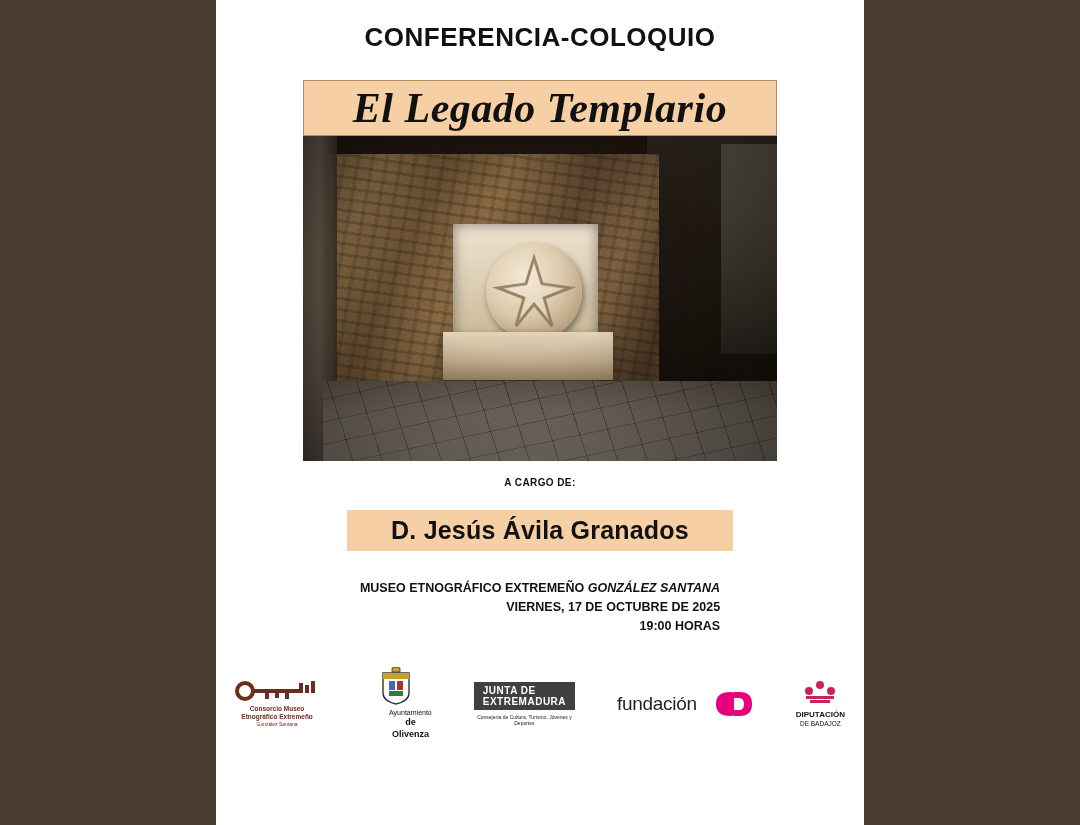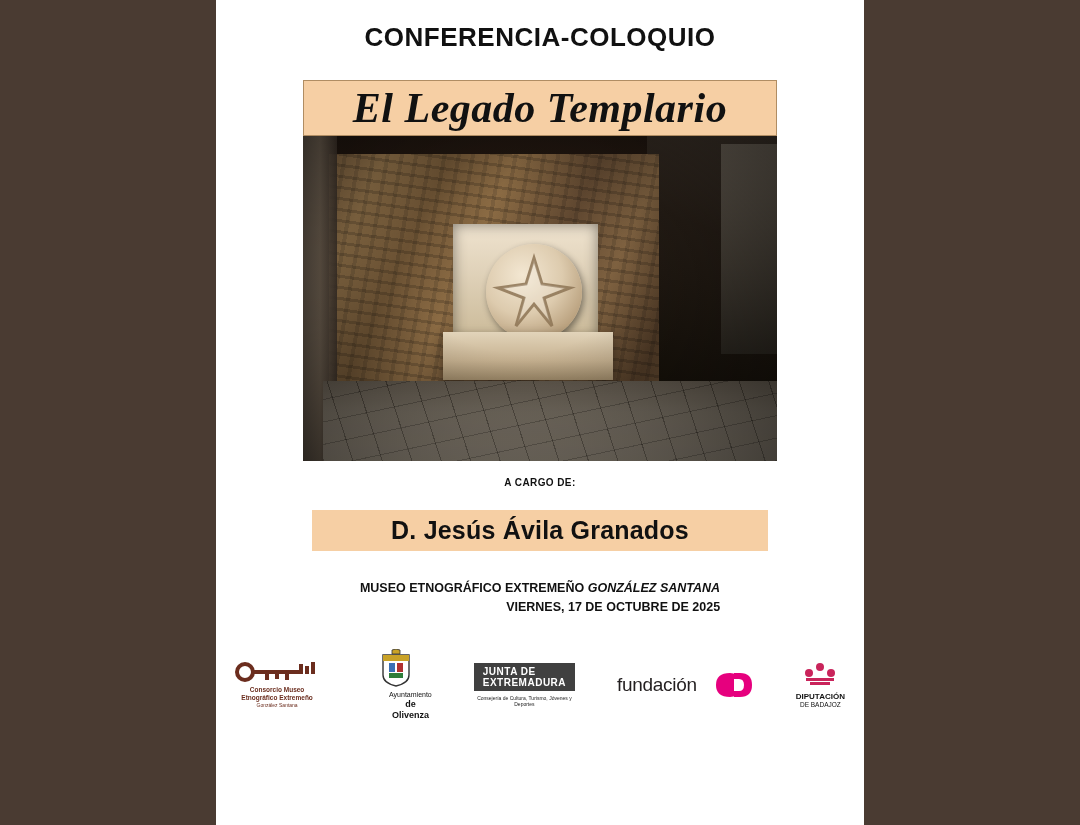--- a/index.html
+++ b/index.html
@@ -157,21 +157,21 @@
 
   .a-cargo {
     margin-top: 16px;
     font-size: 10px;
     font-weight: bold;
     letter-spacing: 0.4px;
     color: #111111;
   }
   .speaker-band {
     margin-top: 22px;
-    width: 456px;
+    width: 386px;
     height: 41px;
     background: #f6cfa4;
     display: flex;
     align-items: center;
     justify-content: center;
   }
   .speaker-name {
     font-size: 25px;
     font-weight: bold;
     color: #111111;
@@ -313,20 +313,21 @@
 
   <div class="a-cargo">A CARGO DE:</div>
 
   <div class="speaker-band">
     <div class="speaker-name">D. Jesús Ávila Granados</div>
   </div>
 
   <div class="details">
     <div><span>MUSEO ETNOGRÁFICO EXTREMEÑO </span><span class="ital">GONZÁLEZ SANTANA</span></div>
     <div>VIERNES, 17 DE OCTUBRE DE 2025</div>
+    <div>19:00 HORAS</div>
   </div>
 
   <div class="logos">
 
     <div class="logo">
       <div class="logo-key-wrap">
         <svg width="84" height="20" viewBox="0 0 84 20">
           <circle cx="10" cy="10" r="8" fill="none" stroke="#6b2d1e" stroke-width="4"></circle>
           <rect x="18" y="8" width="46" height="4" fill="#6b2d1e"></rect>
           <rect x="64" y="2" width="4" height="10" fill="#6b2d1e"></rect>

